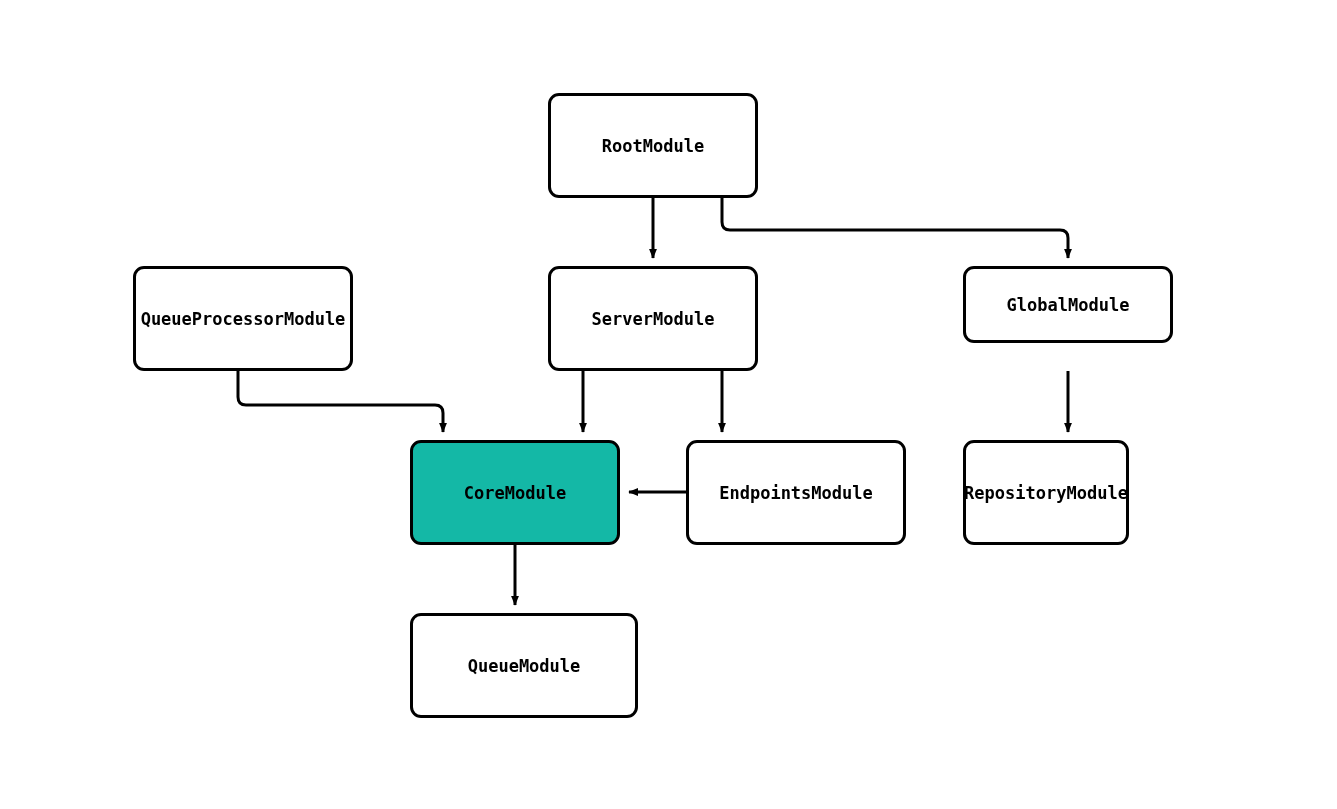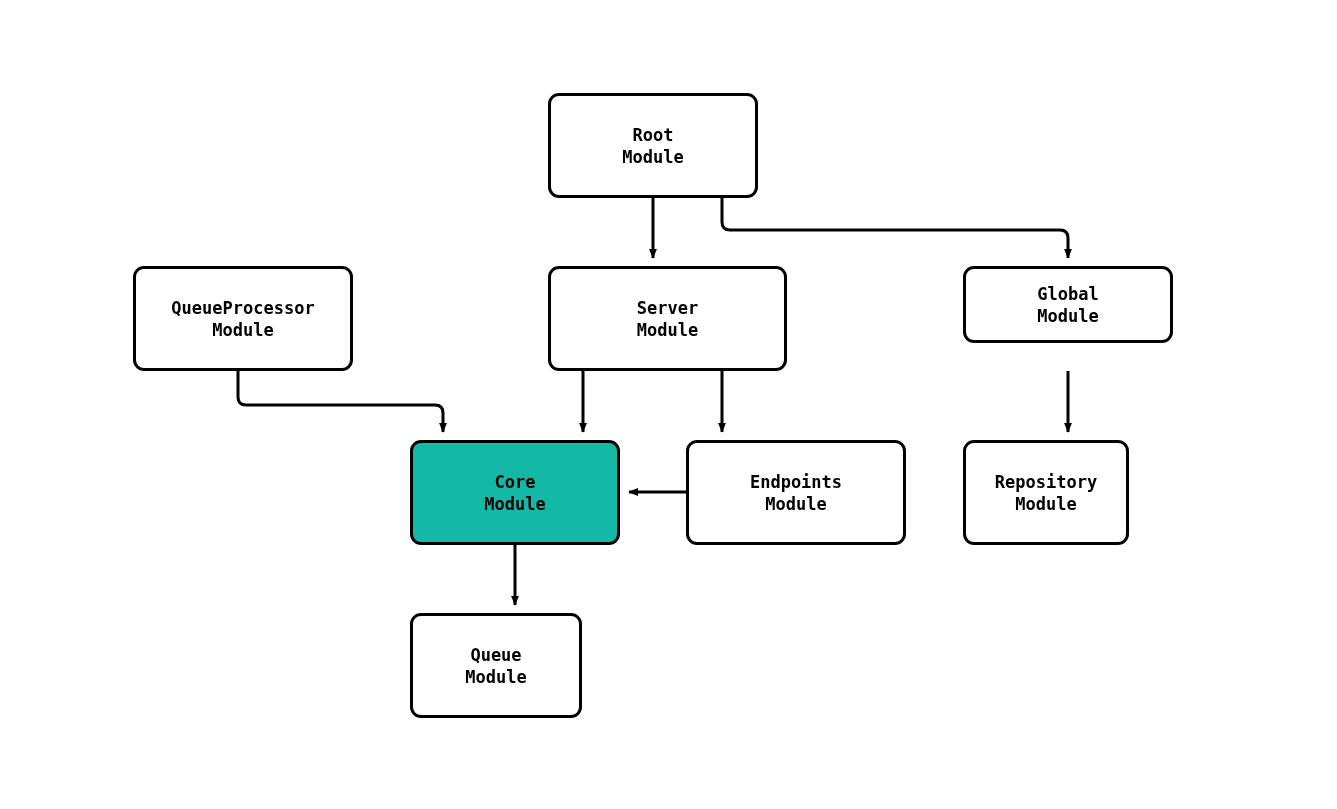--- a/index.html
+++ b/index.html
@@ -23,21 +23,21 @@
     height: 809px;
     pointer-events: none;
   }
   .node {
     position: absolute;
     box-sizing: border-box;
     background: #ffffff;
     border: 3px solid #000000;
     border-radius: 11px;
     display: flex;
-    flex-direction: column;
+    flex-direction: row;
     align-items: center;
     justify-content: center;
     z-index: 2;
   }
   .node-line {
     font-family: "DejaVu Sans Mono", "Liberation Mono", monospace;
     font-size: 17px;
     font-weight: bold;
     line-height: 22px;
     color: #000000;
@@ -71,39 +71,39 @@
 
   <div id="nodes-layer">
       <div class="node" style="left: 548px; top: 93px; width: 210px; height: 105px; background: rgb(255, 255, 255); border-color: rgb(0, 0, 0);">
         <div class="node-line">Root</div>
         <div class="node-line">Module</div>
       </div>
       <div class="node" style="left: 133px; top: 266px; width: 220px; height: 105px; background: rgb(255, 255, 255); border-color: rgb(0, 0, 0);">
         <div class="node-line">QueueProcessor</div>
         <div class="node-line">Module</div>
       </div>
-      <div class="node" style="left: 548px; top: 266px; width: 239px; height: 105px; background: rgb(255, 255, 255); border-color: rgb(0, 0, 0);">
+      <div class="node" style="left: 548px; top: 266px; width: 210px; height: 105px; background: rgb(255, 255, 255); border-color: rgb(0, 0, 0);">
         <div class="node-line">Server</div>
         <div class="node-line">Module</div>
       </div>
       <div class="node" style="left: 963px; top: 266px; width: 210px; height: 77px; background: rgb(255, 255, 255); border-color: rgb(0, 0, 0);">
         <div class="node-line">Global</div>
         <div class="node-line">Module</div>
       </div>
       <div class="node" style="left: 410px; top: 440px; width: 210px; height: 105px; background: #14b8a6; border-color: rgb(0, 0, 0);">
         <div class="node-line">Core</div>
         <div class="node-line">Module</div>
       </div>
       <div class="node" style="left: 686px; top: 440px; width: 220px; height: 105px; background: rgb(255, 255, 255); border-color: rgb(0, 0, 0);">
         <div class="node-line">Endpoints</div>
         <div class="node-line">Module</div>
       </div>
       <div class="node" style="left: 963px; top: 440px; width: 166px; height: 105px; background: rgb(255, 255, 255); border-color: rgb(0, 0, 0);">
         <div class="node-line">Repository</div>
         <div class="node-line">Module</div>
       </div>
-      <div class="node" style="left: 410px; top: 613px; width: 172px; height: 105px; background: rgb(255, 255, 255); border-color: rgb(0, 0, 0);">
+      <div class="node" style="left: 410px; top: 613px; width: 228px; height: 105px; background: rgb(255, 255, 255); border-color: rgb(0, 0, 0);">
         <div class="node-line">Queue</div>
         <div class="node-line">Module</div>
       </div>
     </div>
 
 </div>
 
 </body></html>

